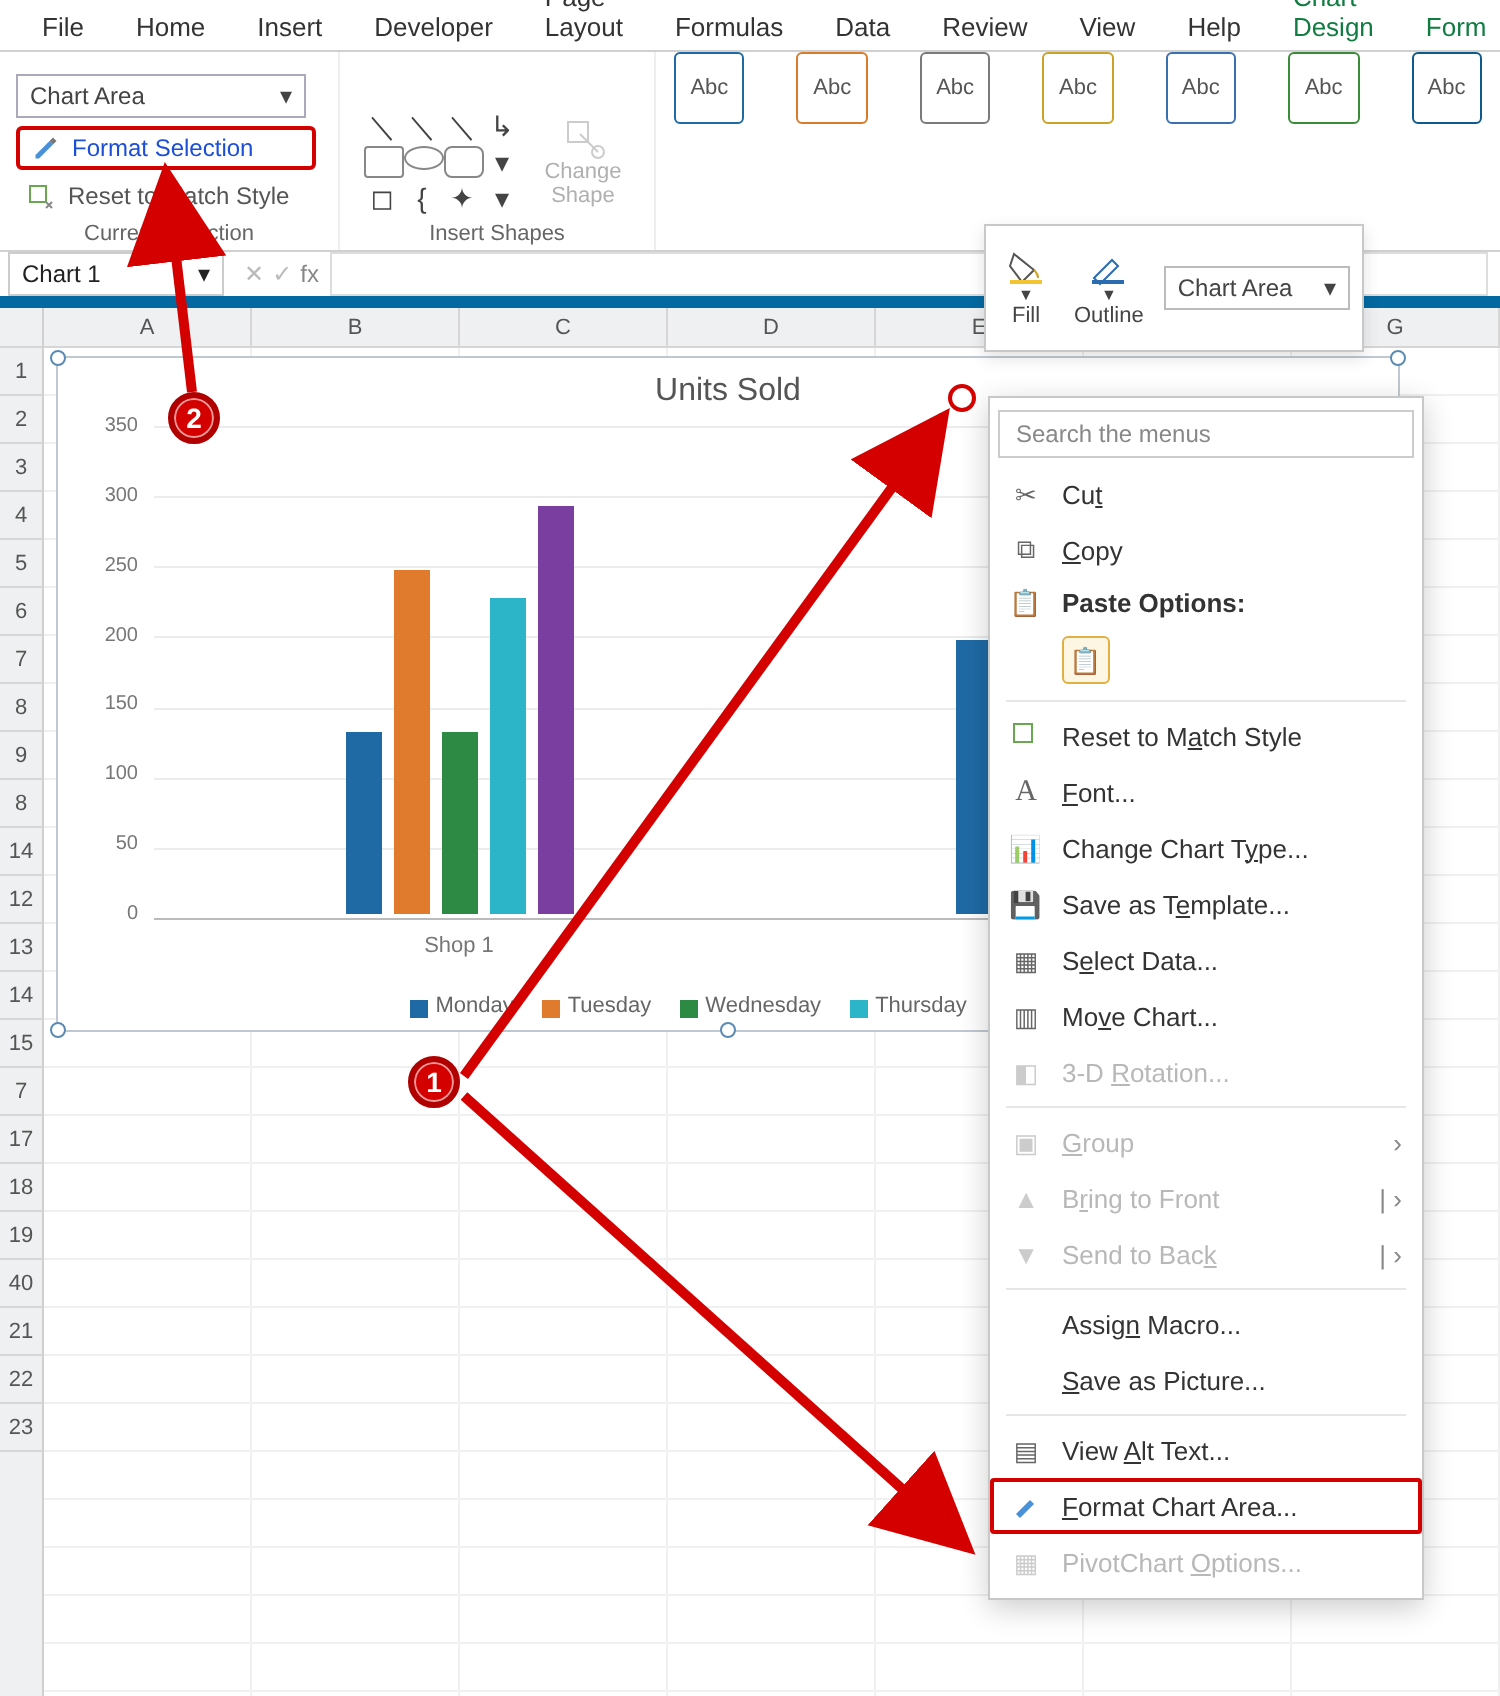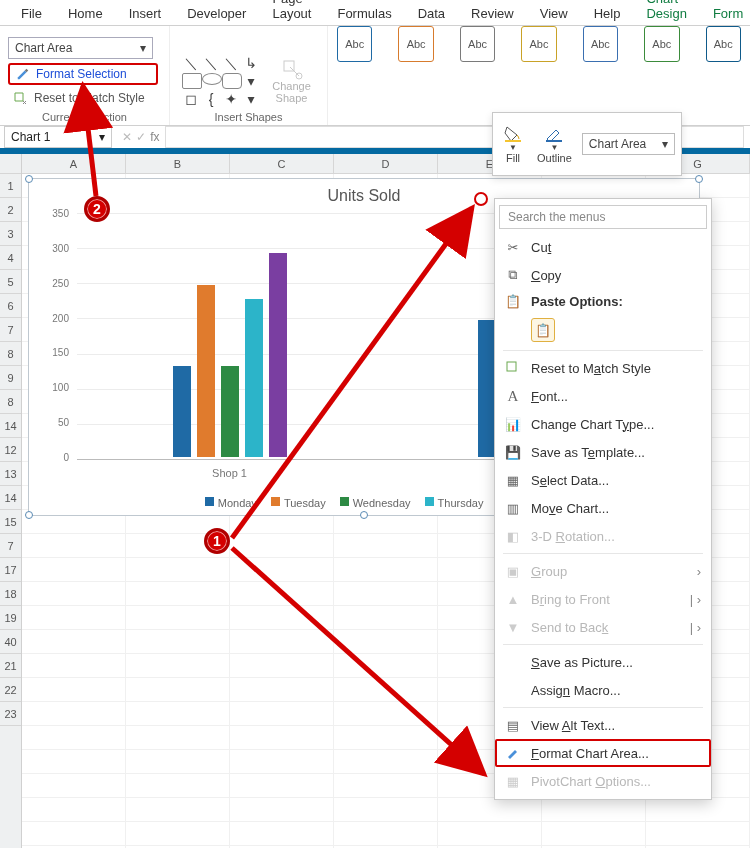--- a/index.html
+++ b/index.html
@@ -35,21 +35,21 @@
 .chart{position:absolute;left:28px;top:178px;width:672px;height:338px;background:#fff;border:1px solid #bfc8d0}
 .chart .handle{position:absolute;width:8px;height:8px;border:1px solid #5b8bb4;border-radius:50%;background:#fff}
 .chart-title{text-align:center;font-size:16px;color:#555;margin:8px 0 6px}
 .plot{position:absolute;left:48px;right:14px;top:34px;bottom:58px}
 .axis-y{position:absolute;left:14px;top:34px;bottom:58px;width:30px}
 .axis-y div{position:absolute;right:4px;font-size:10px;color:#777;transform:translateY(-50%)}
 .grid-line{position:absolute;left:0;right:0;border-top:1px solid #ececec}
 .bar{position:absolute;bottom:0;width:18px}
 .xcat{position:absolute;bottom:-22px;font-size:11px;color:#777;transform:translateX(-50%)}
 .legend{position:absolute;bottom:6px;left:0;right:0;display:flex;justify-content:center;gap:14px;font-size:11px;color:#666}
-.legend span{display:flex;align-items:flex-start;gap:4px}
+.legend span{display:flex;align-items:flex-end;gap:4px}
 .lg{width:9px;height:9px;display:inline-block}
 .minitb{position:absolute;left:492px;top:112px;width:190px;height:64px;border:1px solid #c8c8c8;background:#fff;display:flex;align-items:center;padding:4px 6px;gap:6px;box-shadow:0 3px 8px rgba(0,0,0,.12)}
 .mini-item{display:flex;flex-direction:column;align-items:center;font-size:11px;color:#444;padding:0 4px}
 .mini-combo{flex:1;height:22px;border:1px solid #bbb;display:flex;align-items:center;justify-content:space-between;padding:0 6px;font-size:12px;color:#444}
 .ctxmenu{position:absolute;left:494px;top:198px;width:218px;background:#fff;border:1px solid #c8c8c8;box-shadow:0 4px 14px rgba(0,0,0,.2);padding:4px 0}
 .ctxmenu .srch{margin:2px 4px 4px;height:24px;border:1px solid #ccc;font-size:12px;color:#888;padding:0 8px;display:flex;align-items:center}
 .mi{display:flex;align-items:center;height:28px;padding:0 10px;font-size:13px;color:#333;gap:10px;position:relative}
 .mi.disabled{color:#b8b8b8}
 .mi .ico{width:16px;height:16px;display:flex;align-items:center;justify-content:center;font-size:13px;color:#666}
 .mi.disabled .ico{color:#ccc}
@@ -333,25 +333,25 @@
       <span class="chev">| ›</span>
     </div>
   <div class="mi disabled">
       <span class="ico">▼</span>
       <span>Send to Bac<span class="under">k</span></span>
       <span class="chev">| ›</span>
     </div>
   <div class="sep"></div>
   <div class="mi">
       <span class="ico"></span>
+      <span>Assig<span class="under">n</span> Macro...</span>
+    </div>
+  <div class="mi">
+      <span class="ico"></span>
       <span><span class="under">S</span>ave as Picture...</span>
-    </div>
-  <div class="mi">
-      <span class="ico"></span>
-      <span>Assig<span class="under">n</span> Macro...</span>
     </div>
   <div class="sep"></div>
   <div class="mi">
       <span class="ico">▤</span>
       <span>View <span class="under">A</span>lt Text...</span>
     </div>
   <div class="mi hl">
       <span class="ico">
         <svg width="14" height="14">
           <path d="M2 11 L9 4 L11 6 L4 13 Z" fill="#4a90d9"></path>

